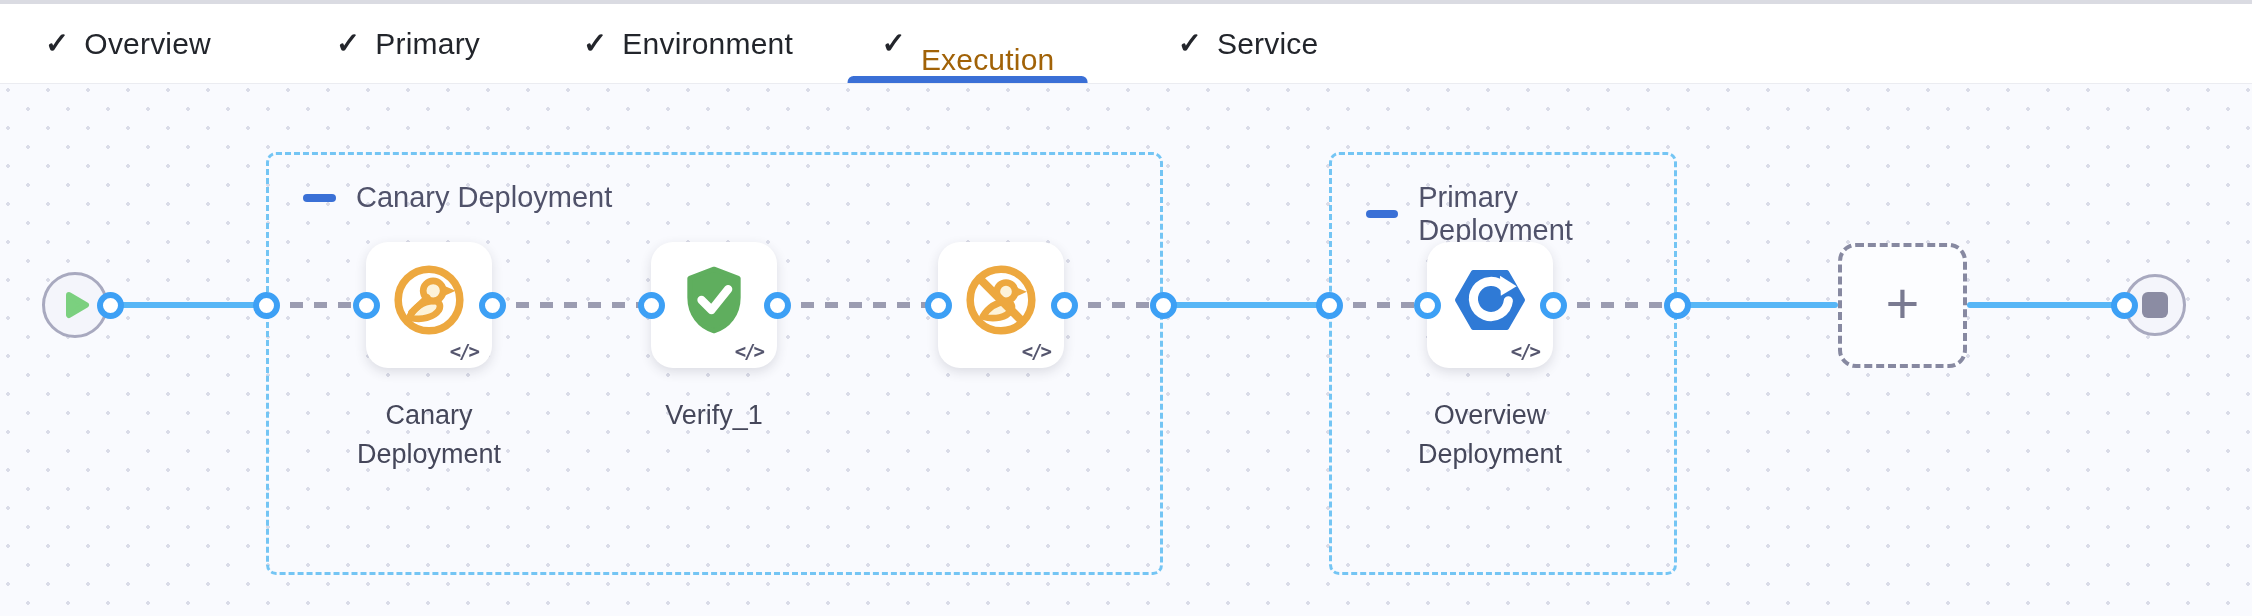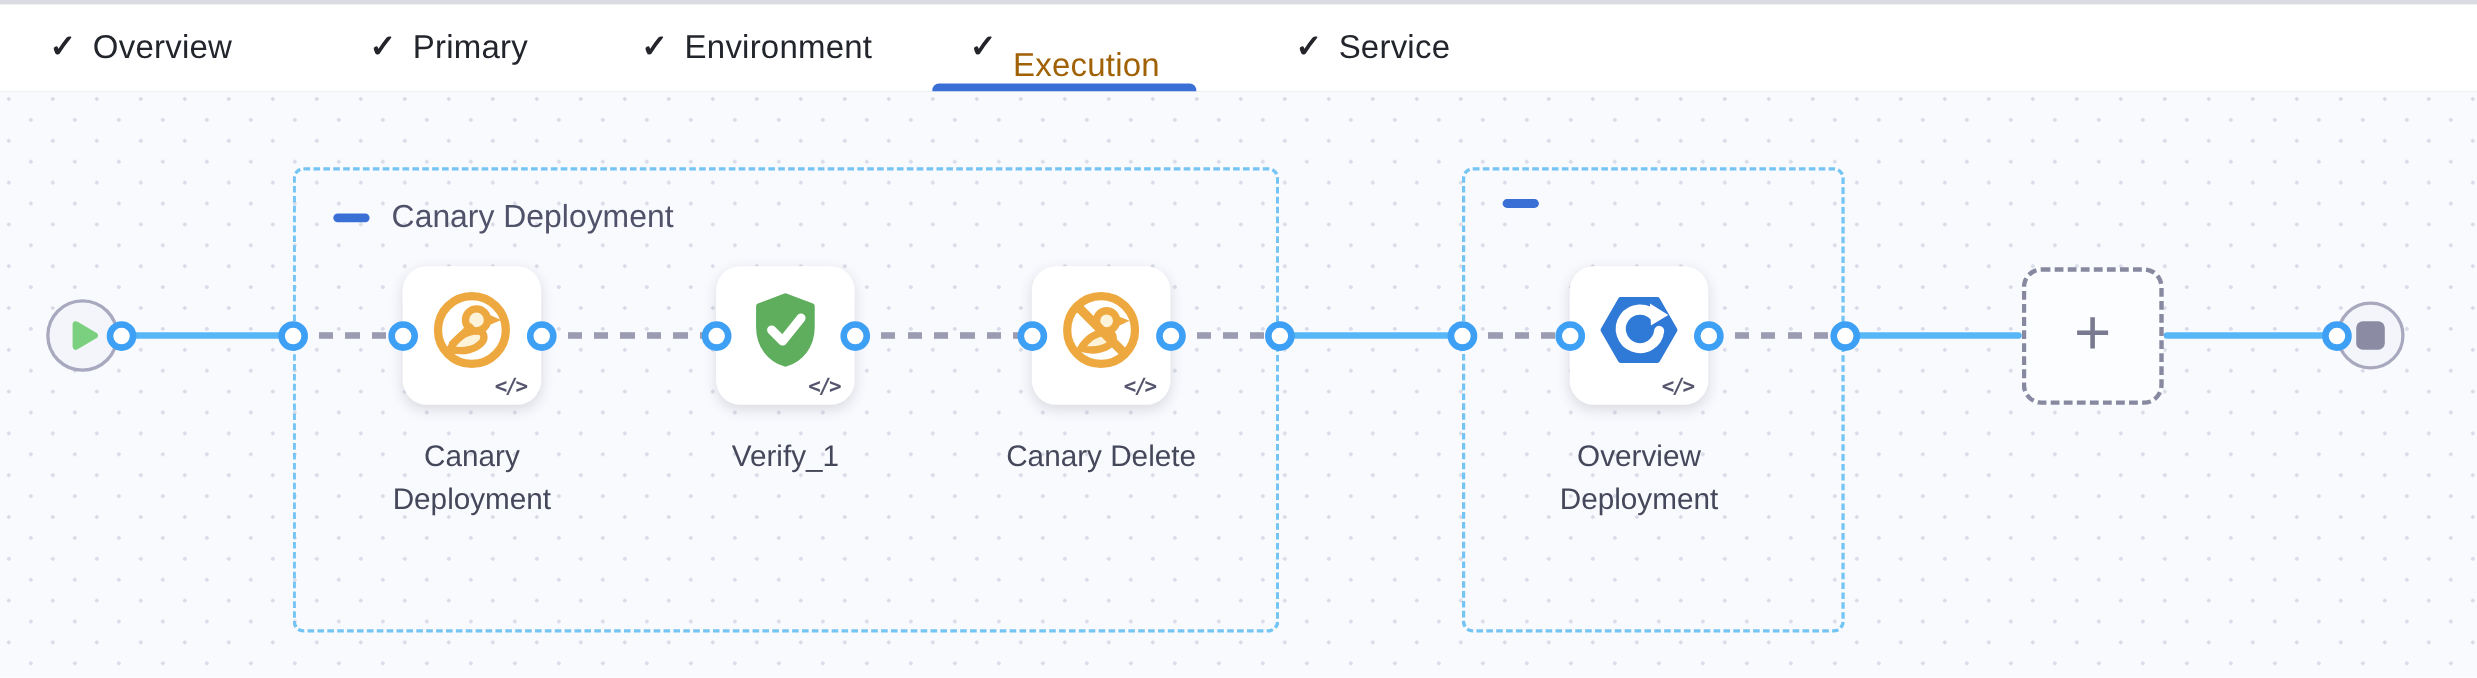--- a/index.html
+++ b/index.html
@@ -97,20 +97,21 @@
 
   <div class="group" style="left:266px; width:897px;">
     <div class="group-header">
       <div class="minus-btn"></div>
       <span class="group-name">Canary Deployment</span>
     </div>
   </div>
   <div class="group" style="left:1329px; width:348px;">
     <div class="group-header">
       <div class="minus-btn"></div>
+      <span class="group-name">Primary Deployment</span>
     </div>
   </div>
 
   <div class="ln" style="left:110px;  width:156px;"></div>
   <div class="ln" style="left:1163px; width:166px;"></div>
   <div class="ln" style="left:1677px; width:161px;"></div>
   <div class="ln" style="left:1967px; width:157px;"></div>
 
   <div class="ld" style="left:266px;  width:100px;"></div>
   <div class="ld" style="left:492px;  width:159px;"></div>
@@ -153,21 +154,20 @@
   <div class="card" style="left:938px;">
     <svg width="80" height="80" viewBox="0 0 48 48">
       <circle cx="24" cy="24" r="18.5" fill="none" stroke="#eda83f" stroke-width="4.5"></circle>
       <path d="M13 34 C16 29 21 25.5 27 25 C30 25 31.5 27.5 30 30.2 C27.5 34.5 20 36 13 34 Z" fill="#fdf3d9" stroke="#eda83f" stroke-width="4" stroke-linejoin="round"></path>
       <circle cx="27" cy="19" r="5.5" fill="#fdf3d9" stroke="#eda83f" stroke-width="4"></circle>
       <polygon points="32,16 39.5,19 32,22.5" fill="#eda83f"></polygon>
       <path d="M11.5 11.5 L36.5 36.5" stroke="#eda83f" stroke-width="5" stroke-linecap="round"></path>
     </svg>
     <span class="code-glyph">&lt;/&gt;</span>
   </div>
-  <div class="step-label" style="left:891px; width:220px;">Canary Delete</div>
 
   <div class="card" style="left:1427px;">
     <svg width="80" height="80" viewBox="0 0 48 48">
       <polygon points="4.5,24 14,7.5 34,7.5 43.5,24 34,40.5 14,40.5" fill="#2f7ad6" stroke="#2f7ad6" stroke-width="3" stroke-linejoin="round"></polygon>
       <path d="M 32.5 16.5 A 10.5 10.5 0 1 0 35 24.5" fill="none" stroke="#ffffff" stroke-width="5.5" stroke-linecap="round"></path>
       <polygon points="30,9.5 40,15.8 30.5,21.5" fill="#ffffff"></polygon>
     </svg>
     <span class="code-glyph">&lt;/&gt;</span>
   </div>
   <div class="step-label" style="left:1405px; width:170px;">Overview Deployment</div>

